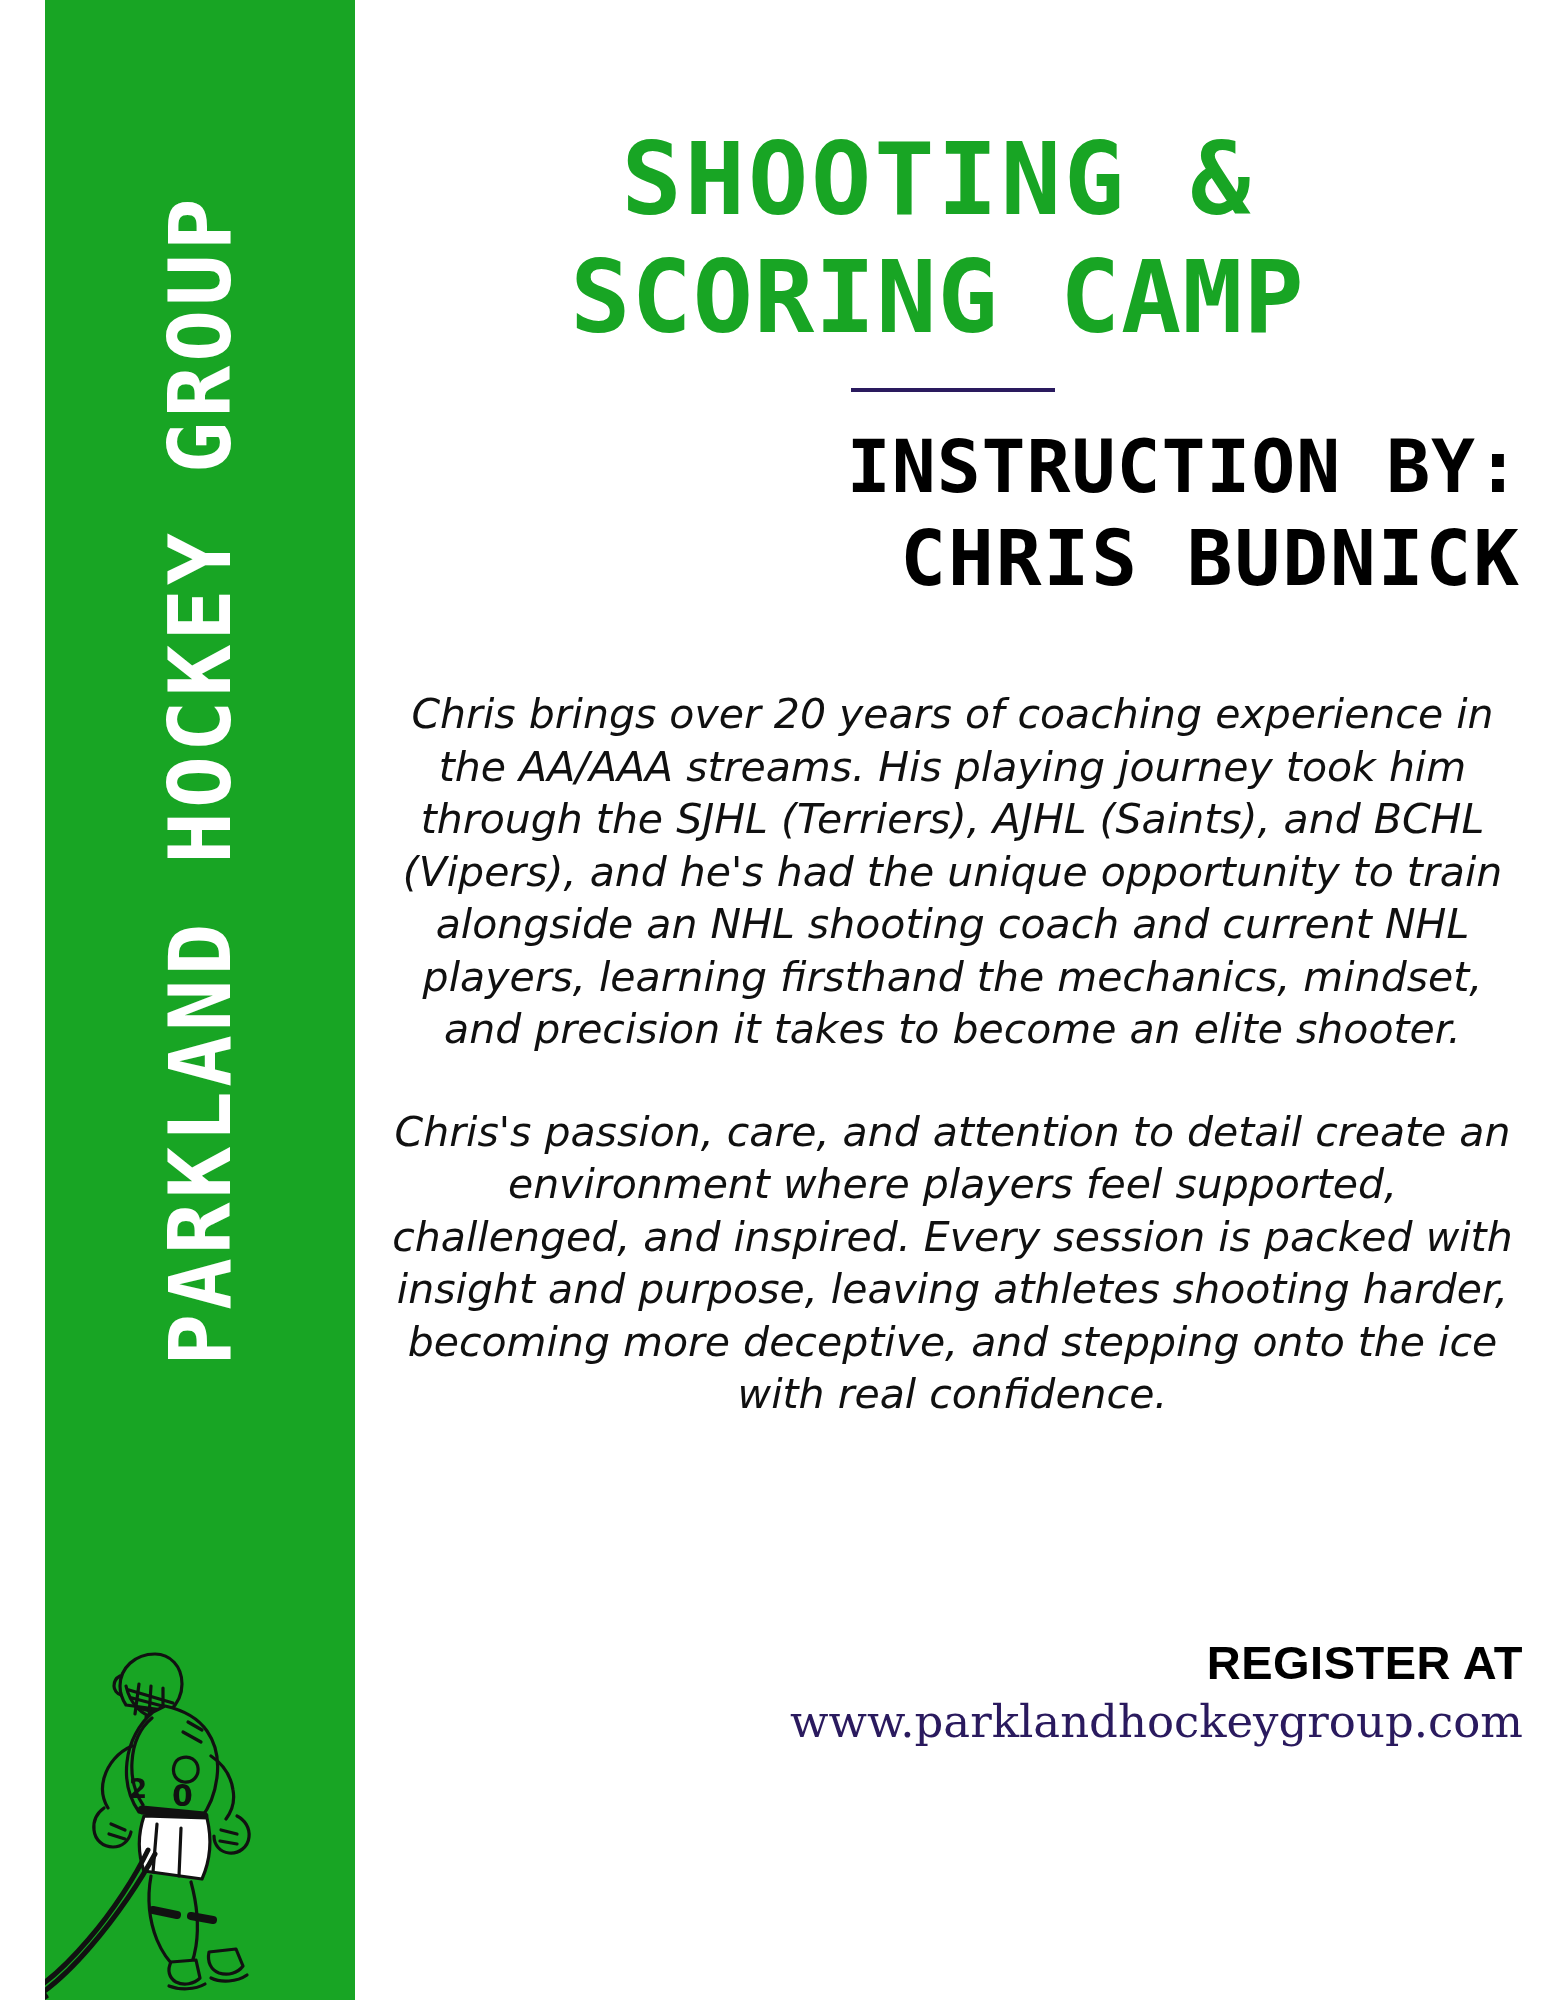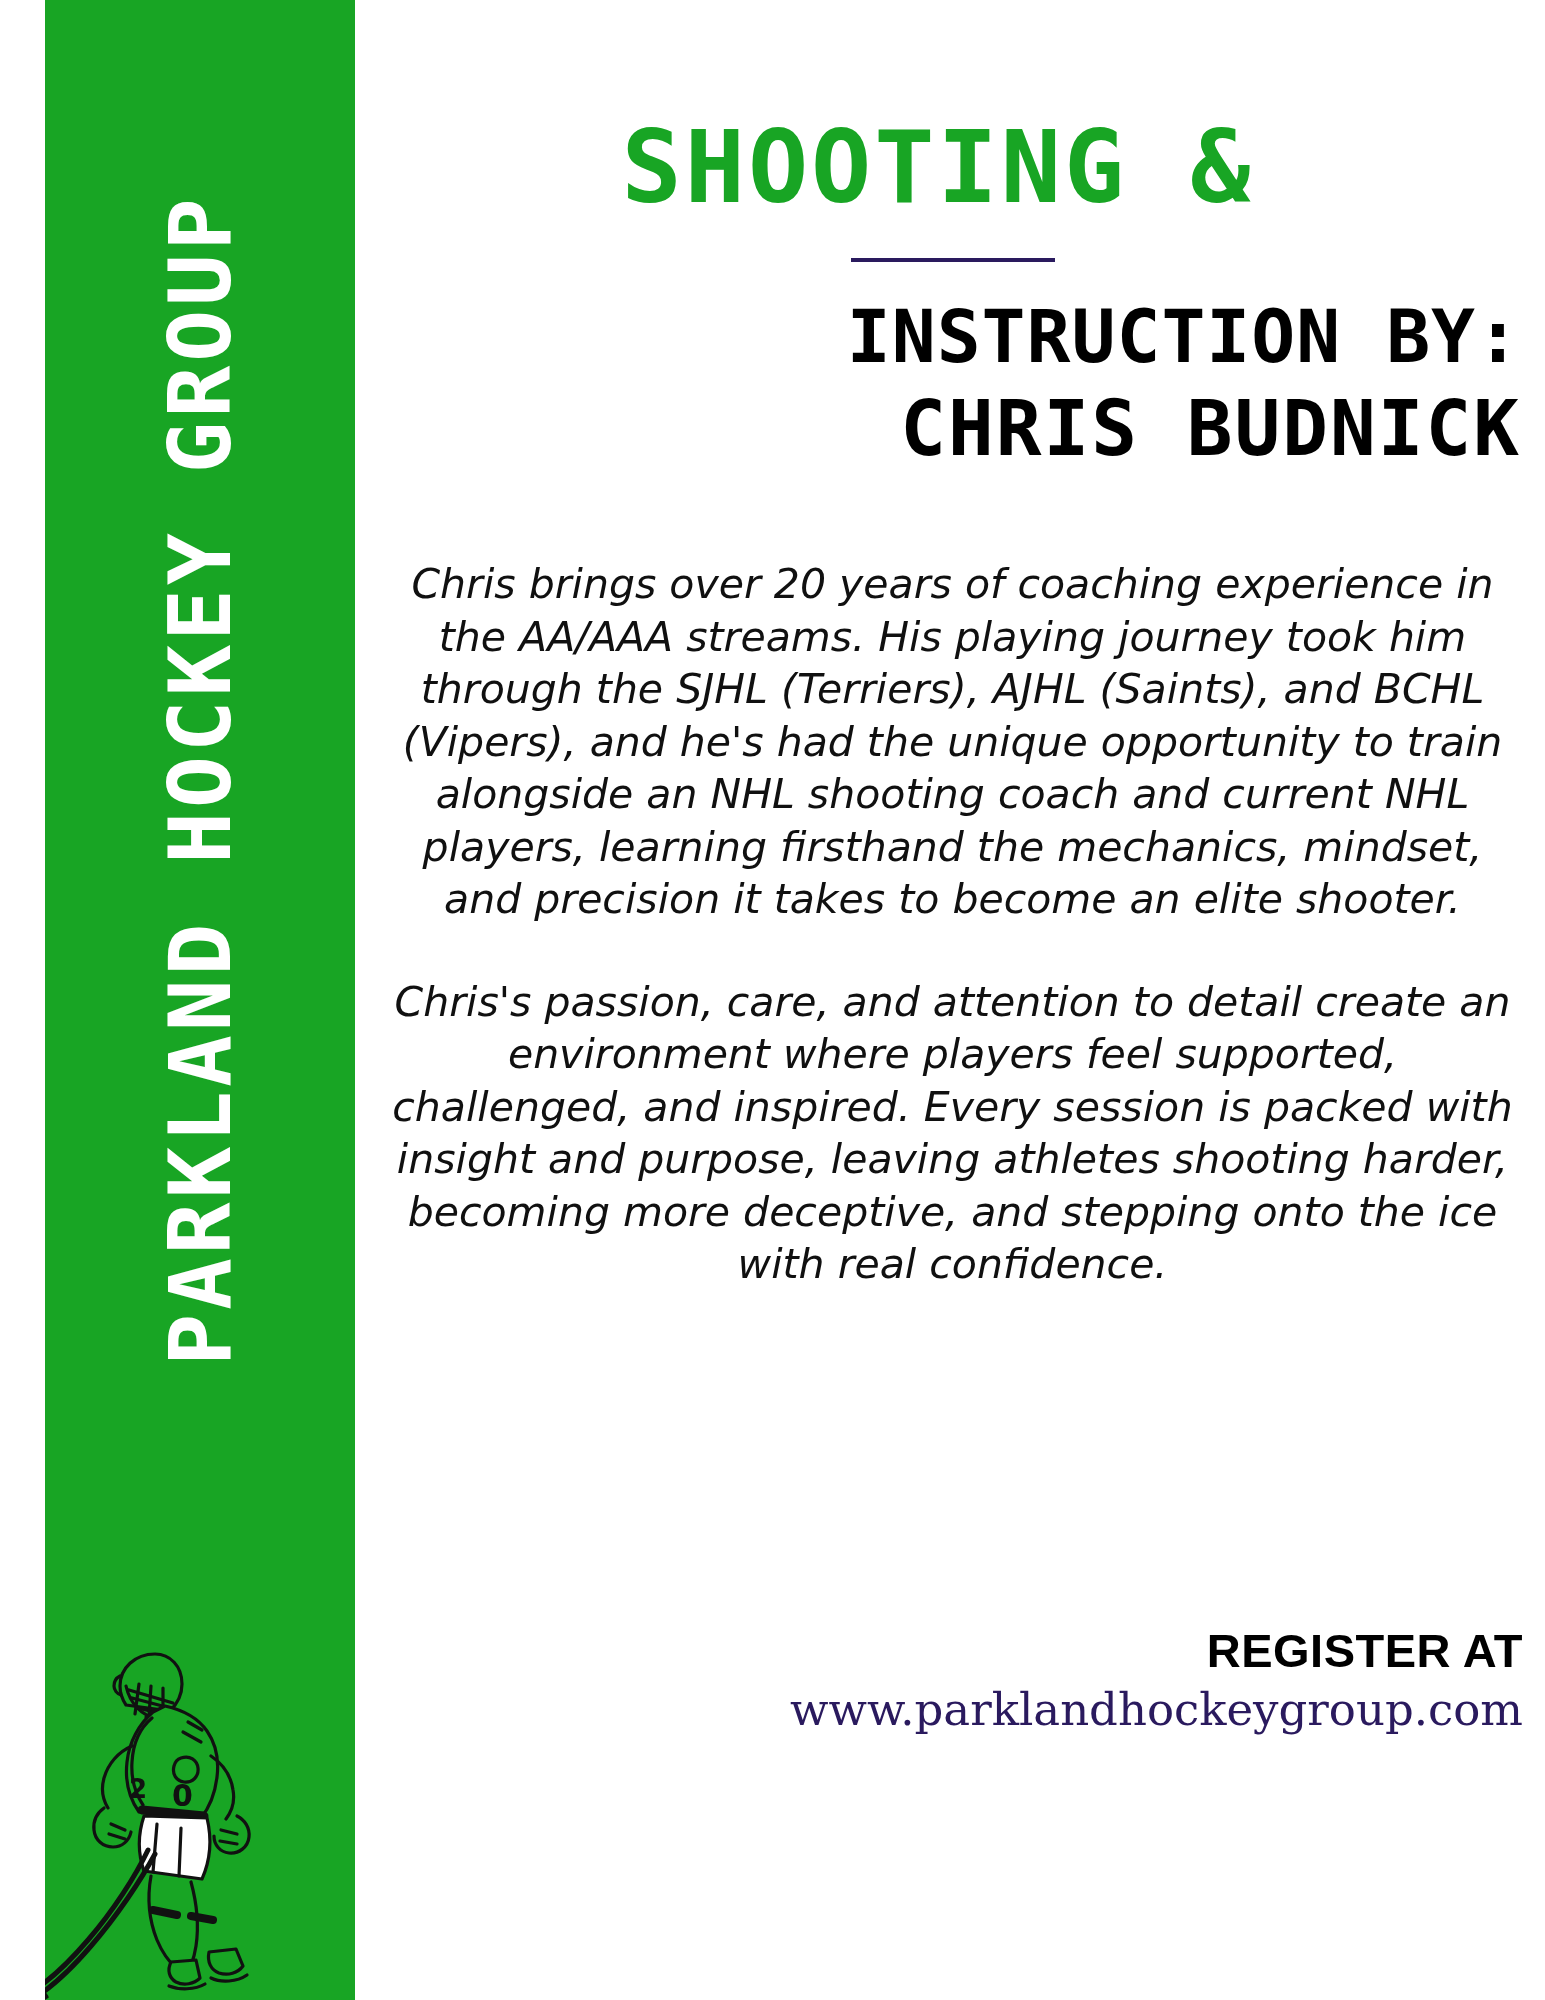--- a/index.html
+++ b/index.html
@@ -55,21 +55,21 @@
     left: -40px;
     bottom: -10px;
     width: 360px;
     height: 400px;
   }
 
   
   .content {
     position: absolute;
     left: 360px;
-    top: 0;
+    top: 12px;
     width: 1185px;
     height: 1772px;
   }
 
   .camp-title {
     margin: 0;
     padding: 118px 40px 0 10px;
     text-align: center;
     color: #18a524;
     font-family: "DejaVu Sans Mono", monospace;
@@ -200,20 +200,21 @@
       <path d="M143 240 c-12 25 -34 60 -60 90 c-18 21 -34 36 -48 46" stroke-width="5"></path>
       <path d="M36 378 c-10 6 -18 8 -26 8 l0 10 c12 0 22 -3 32 -9 z" fill="#111111"></path>
     </g>
   </svg>
 </div>
 
 <div class="content">
 
   <h1 class="camp-title">
     <span class="line1">SHOOTING &amp;</span>
+    <span class="line2">SCORING CAMP</span>
   </h1>
 
   <div class="divider"></div>
 
   <h2 class="instructor">
     <span>INSTRUCTION BY:</span>
     <span class="name">CHRIS BUDNICK</span>
   </h2>
 
   <p class="body-copy para-1">Chris brings over 20 years of coaching experience in the AA/AAA streams. His playing journey took him through the SJHL (Terriers), AJHL (Saints), and BCHL (Vipers), and he's had the unique opportunity to train alongside an NHL shooting coach and current NHL players, learning firsthand the mechanics, mindset, and precision it takes to become an elite shooter.</p>

